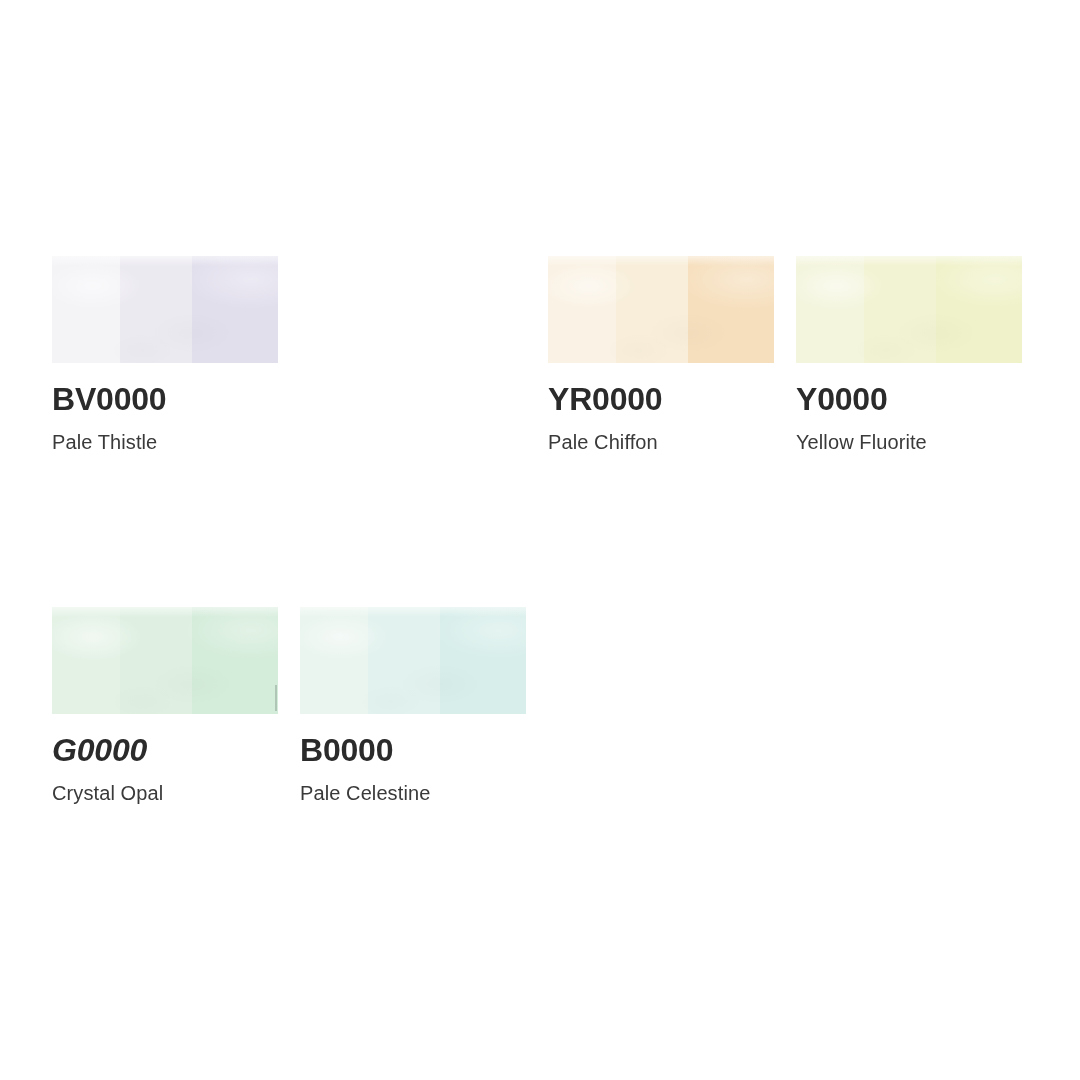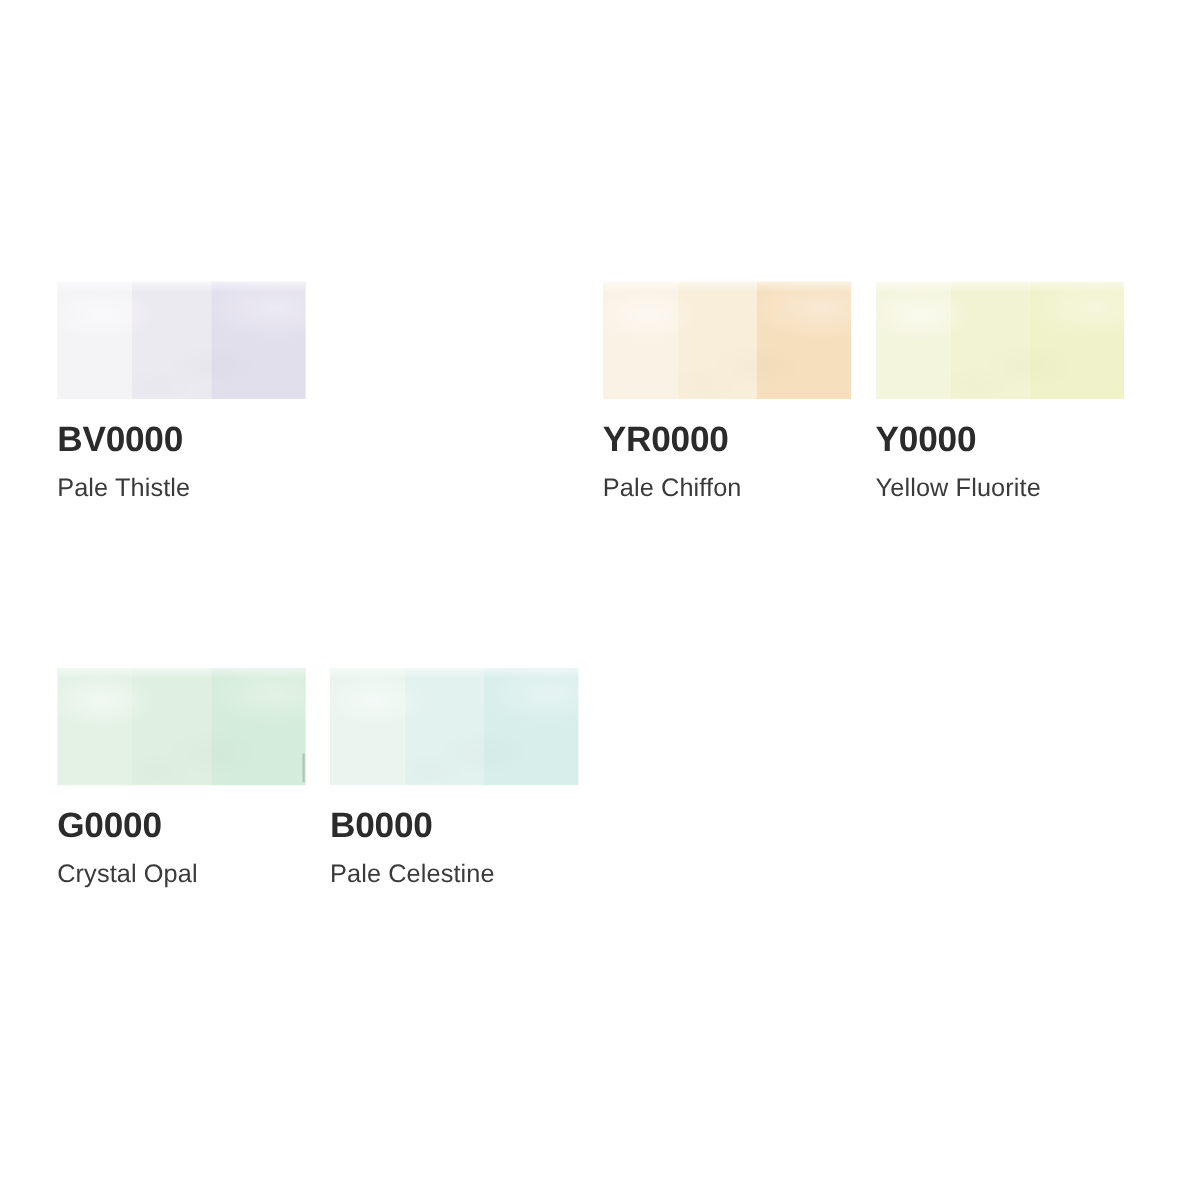--- a/index.html
+++ b/index.html
@@ -96,21 +96,21 @@
     margin-top: 20px;
     font-size: 32px;
     font-weight: bold;
     line-height: 1;
     color: #2b2b2b;
     letter-spacing: -0.2px;
     white-space: nowrap;
   }
   .swatch-name {
     margin-top: 17px;
-    font-size: 23px;
+    font-size: 20px;
     font-weight: normal;
     line-height: 1;
     color: #3a3a3a;
     letter-spacing: 0.1px;
     white-space: nowrap;
   }
 </style>
 </head>
 <body style="background: rgb(255, 255, 255);">
 
@@ -145,21 +145,21 @@
       </div>
     </div>
   <div class="swatch-row row-2">
       <div class="swatch-cell" style="left: 52px; width: 226px;">
         <div class="color-block" style="height: 107px;">
           <div class="band band-1" style="width: 30%; background: rgb(228, 242, 230);"></div>
           <div class="band band-2" style="width: 32%; background: rgb(223, 240, 226);"></div>
           <div class="band band-3" style="width: 38%; background: rgb(212, 236, 218);"></div>
           <div class="scan-artifact"></div>
         </div>
-        <div class="swatch-code" style="color: rgb(43, 43, 43);">G0000</div>
+        <div class="swatch-code" style="color: rgb(43, 43, 43); font-style: italic;">G0000</div>
         <div class="swatch-name" style="color: rgb(58, 58, 58);">Crystal Opal</div>
       </div>
       <div class="swatch-cell" style="left: 300px; width: 226px;">
         <div class="color-block" style="height: 107px;">
           <div class="band band-1" style="width: 30%; background: rgb(234, 245, 239);"></div>
           <div class="band band-2" style="width: 32%; background: rgb(226, 242, 238);"></div>
           <div class="band band-3" style="width: 38%; background: rgb(215, 238, 234);"></div>
         </div>
         <div class="swatch-code" style="color: rgb(43, 43, 43);">B0000</div>
         <div class="swatch-name" style="color: rgb(58, 58, 58);">Pale Celestine</div>

